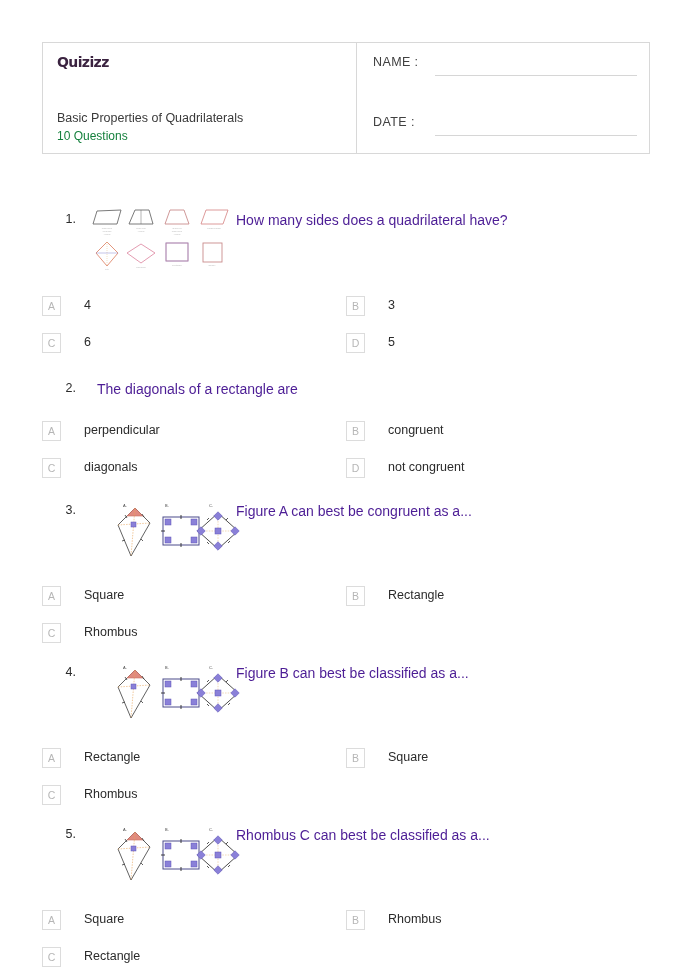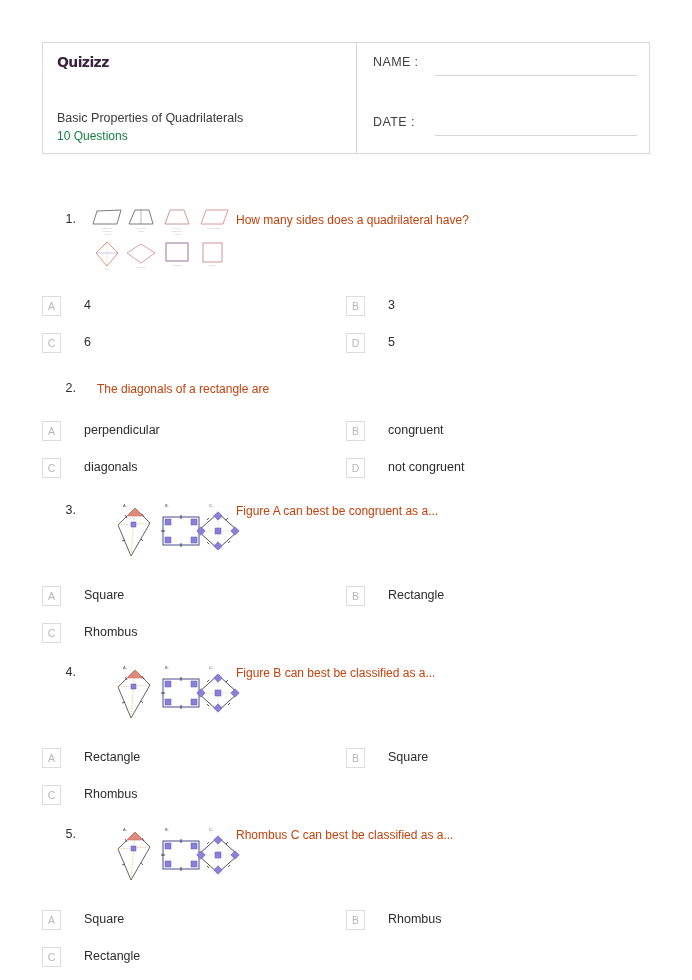--- a/index.html
+++ b/index.html
@@ -112,22 +112,22 @@
     left: 10px;
     top: 0;
     width: 24px;
     text-align: right;
     font-size: 12.5px;
     color: #2b2b2b;
   }
   .q-text {
     position: absolute;
     top: 0;
-    font-size: 12px;
-    color: #c2410c;
+    font-size: 14px;
+    color: #4c1d95;
     line-height: 16px;
   }
   .q-text.with-media { left: 194px; width: 400px; }
   .q-text.no-media   { left: 55px;  width: 540px; }
 
   .q-media {
     position: absolute;
     left: 45px;
     top: -4px;
   }

